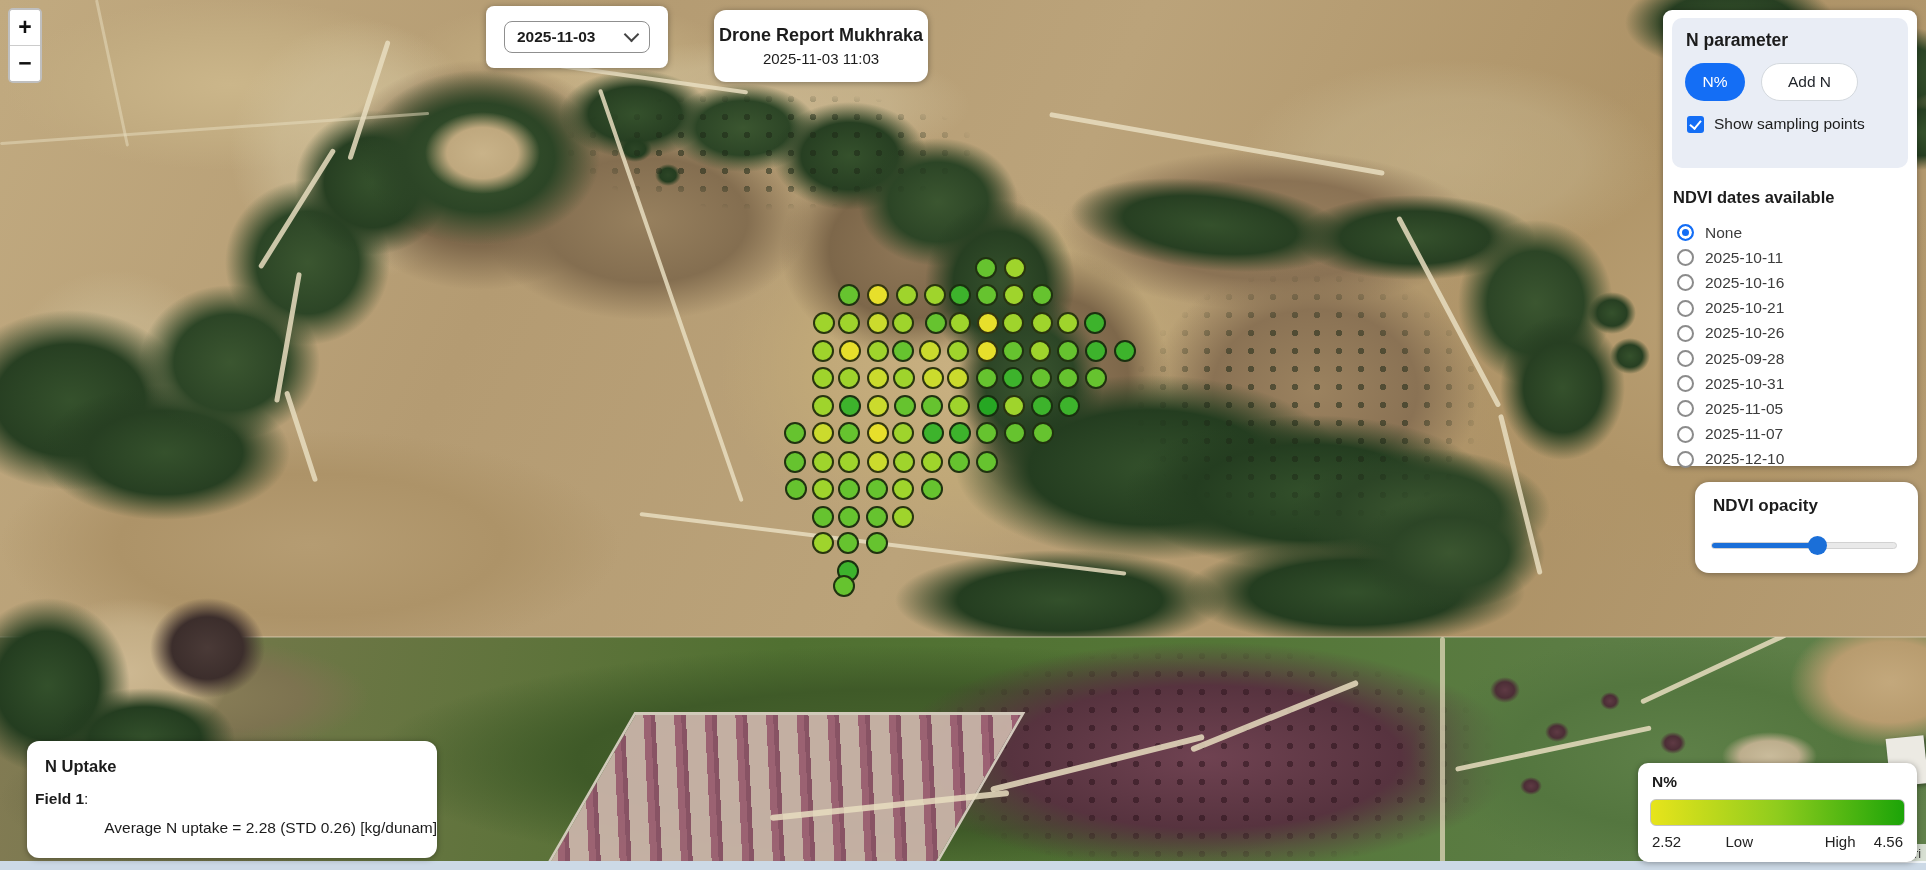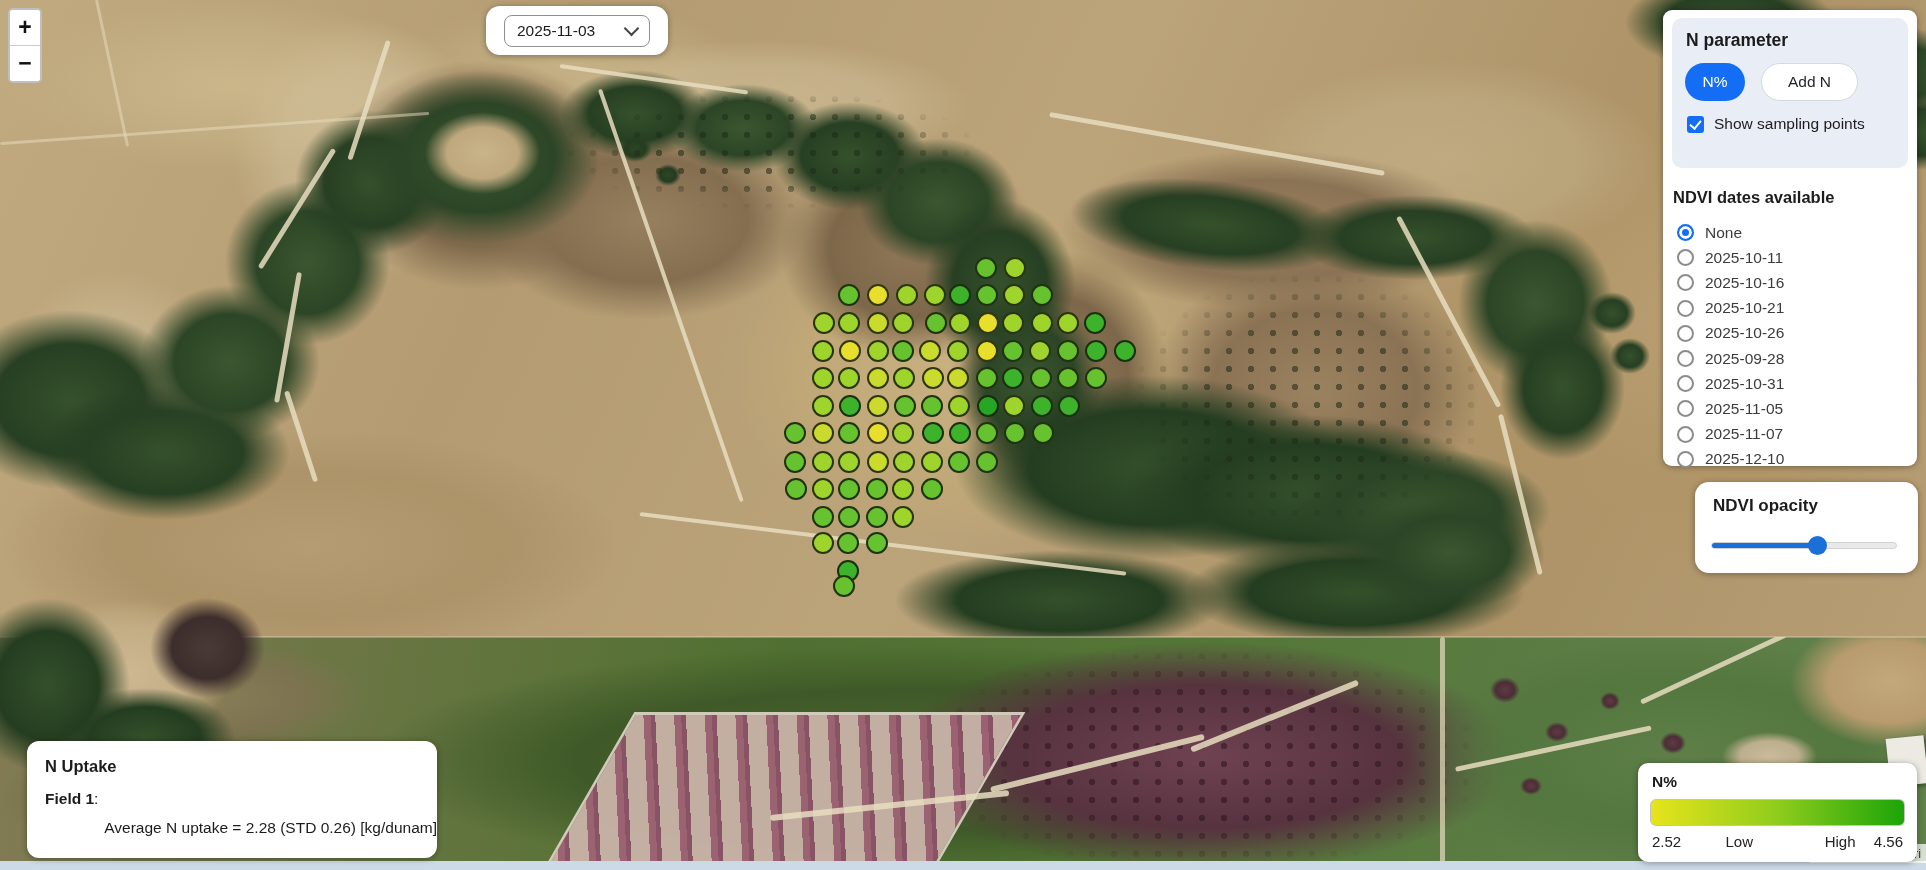--- a/index.html
+++ b/index.html
@@ -26,22 +26,22 @@
   
   .dots-layer{position:absolute;left:0;top:0;width:100%;height:100%;z-index:5;}
   .dot{position:absolute;border-radius:50%;border:2.5px solid rgba(20,25,10,.85);box-sizing:border-box;}
   
   .card{position:absolute;background:#fff;border-radius:12px;box-shadow:0 1px 6px rgba(0,0,0,.35);z-index:20;}
   .zoomctl{position:absolute;left:8px;top:8px;width:34px;background:#fff;border:2px solid rgba(0,0,0,.25);
     border-radius:5px;overflow:hidden;z-index:20;box-sizing:border-box;}
   .zoombtn{display:block;width:100%;height:35px;line-height:34px;text-align:center;font-size:23px;
     font-weight:700;color:#111;background:#fff;cursor:pointer;}
   .zoombtn:first-child{border-bottom:1px solid #ccc;}
-  .datecard{left:486px;top:6px;width:182px;height:49px;border-radius:14px;display:flex;
-    align-items:center;justify-content:center;}
+  .datecard{left:486px;top:6px;width:182px;height:62px;border-radius:8px;display:flex;
+    align-items:center;justify-content:center;font-weight:bold;}
   .selectbox{display:flex;align-items:center;justify-content:space-between;gap:10px;padding:0 12px;
     border:1px solid #8f8f8f;border-radius:8px;height:32px;width:146px;font-size:15.5px;background:#fff;
     box-sizing:border-box;}
   .chev{width:9px;height:9px;border-right:2px solid #444;border-bottom:2px solid #444;
     transform:rotate(45deg);margin-top:-5px;}
   .titlecard{left:714px;top:10px;width:214px;height:72px;border-radius:12px;display:flex;
     flex-direction:column;align-items:center;justify-content:center;gap:4px;}
   .titlecard .t1{font-size:18px;font-weight:700;}
   .titlecard .t2{font-size:15px;}
   .rightpanel{left:1663px;top:10px;width:254px;height:456px;border-radius:9px;}
@@ -65,21 +65,21 @@
     box-sizing:border-box;flex:0 0 auto;}
   .radio.checked{border:2px solid var(--accent);background:var(--accent);box-shadow:inset 0 0 0 3px #fff;}
   .opacitycard{left:1695px;top:482px;width:223px;height:91px;border-radius:14px;}
   .opacitycard h3{margin:14px 0 0 18px;font-size:17px;}
   .track{position:absolute;left:16px;width:186px;top:60px;height:7px;border-radius:4px;background:#e9e9e9;
     border:1px solid #d2d2d2;box-sizing:border-box;}
   .fill{height:100%;border-radius:4px 0 0 4px;background:#1b6fd8;}
   .thumb{position:absolute;top:-7px;width:19px;height:19px;border-radius:50%;background:#1b6fd8;margin-left:-9px;}
   .uptakecard{left:27px;top:741px;width:410px;height:117px;border-radius:12px;padding:0;box-sizing:border-box;}
   .uptakecard .h{margin:16px 0 0 18px;font-size:16.5px;font-weight:700;}
-  .uptakecard .f{margin:14px 0 0 18px;font-size:15.5px;}
+  .uptakecard .f{margin:14px 0 0 8px;font-size:15.5px;}
   .uptakecard .s{margin:11px 0 0 18px;font-size:15.5px;text-align:right;}
   .legendcard{left:1638px;top:763px;width:279px;height:99px;border-radius:10px;}
   .legendcard .h{margin:10px 0 0 14px;font-size:15.5px;font-weight:700;}
   .gradbar{position:absolute;left:12px;right:12px;top:36px;height:25px;border-radius:6px;border:1px solid #c3c3c3;}
   .legendlabels{position:absolute;left:12px;right:12px;top:70px;height:18px;font-size:15px;color:#222;}
   .legendlabels .min{position:absolute;left:2px;}
   .legendlabels .max{position:absolute;right:2px;}
   .legendlabels .low{position:absolute;left:35%;transform:translateX(-50%);}
   .legendlabels .high{position:absolute;left:62%;transform:translateX(-50%);margin-left:32px;}
   .attribution{position:absolute;right:0;bottom:7px;height:19px;display:flex;align-items:center;gap:5px;
@@ -293,20 +293,24 @@
     <span class="zoombtn">−</span>
   </div>
 
   <div class="card datecard">
     <div class="selectbox">
       <span>2025-11-03</span>
       <span class="chev"></span>
     </div>
   </div>
 
+  <div class="card titlecard">
+    <div class="t1">Drone Report Mukhraka</div>
+    <div class="t2">2025-11-03 11:03</div>
+  </div>
 
   <div class="card rightpanel">
     <div class="innerbox">
       <h3>N parameter</h3>
       <div class="btnrow">
         <span class="pill primary" style="background: rgb(20, 110, 245);">N%</span>
         <span class="pill secondary">Add N</span>
       </div>
       <div class="checkrow">
         <span class="checkbox checked" style="background: rgb(20, 110, 245);"></span>

